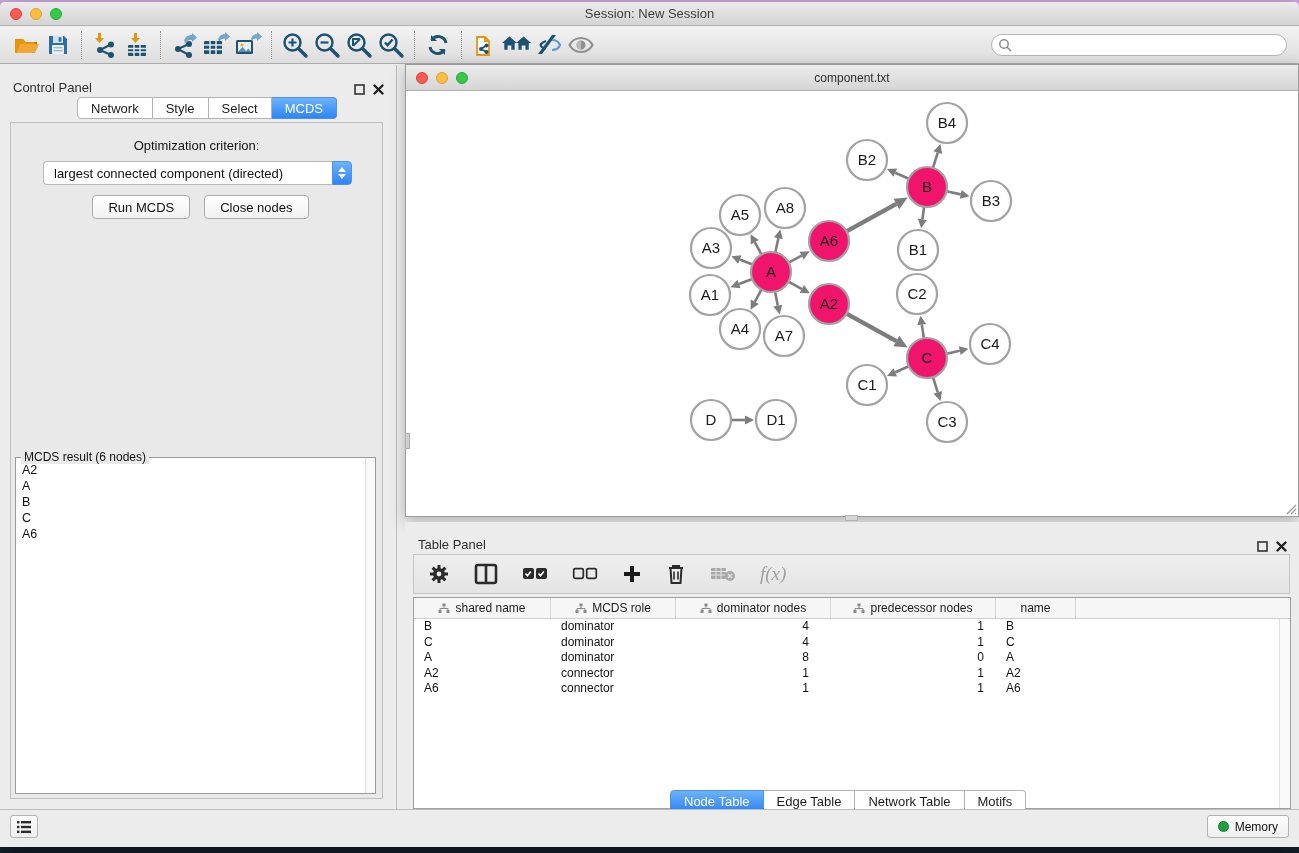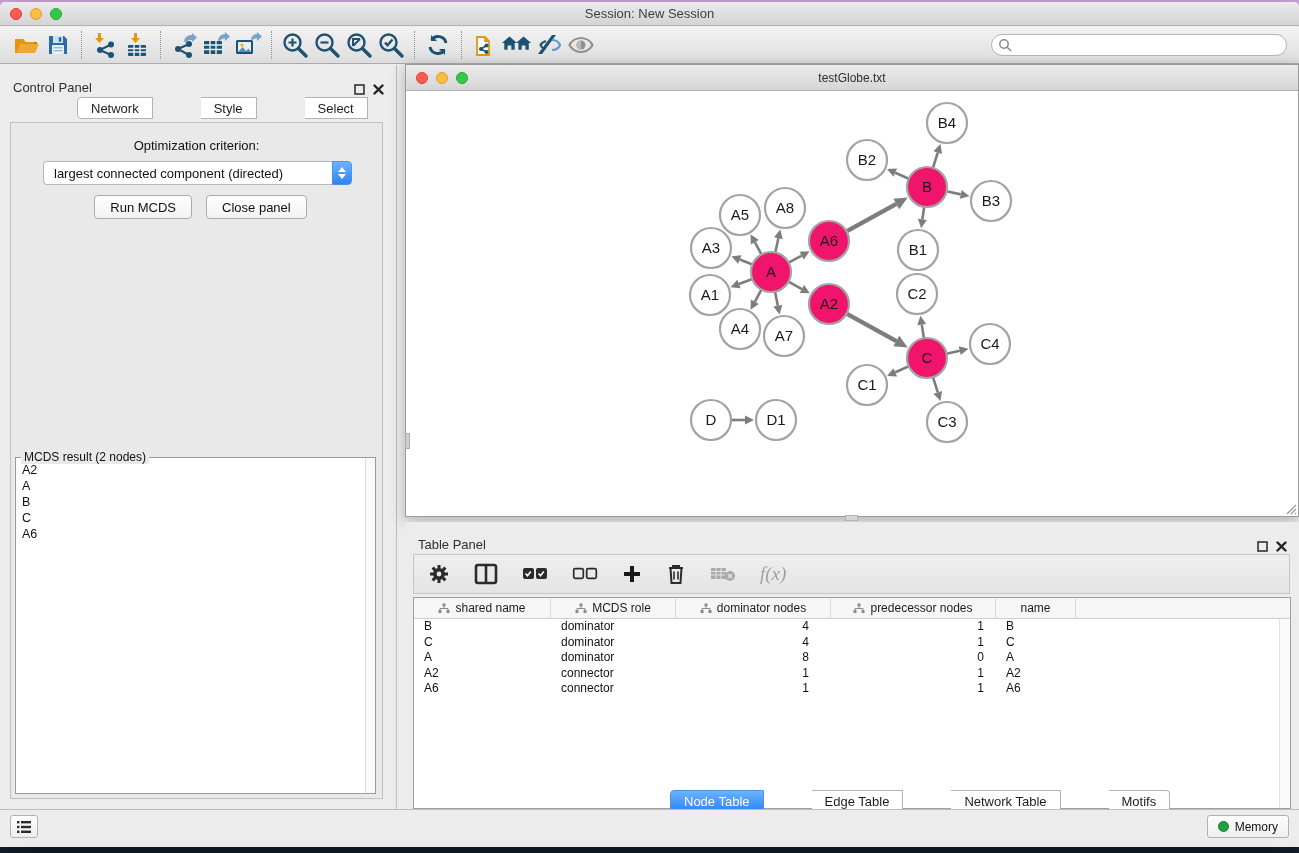--- a/index.html
+++ b/index.html
@@ -34,21 +34,21 @@
                   background:#fff; padding:0 8px 0 24px; font-size:12px; color:#333; outline:none; }
   .search-glass { position:absolute; left:7px; top:4px; }
 
   
   .control-panel { position:absolute; top:63px; left:0; width:397px; bottom:38px;
                    background:#ececec; border-right:1px solid #bdbdbd; }
   .panel-head { position:absolute; top:0; left:0; right:0; height:30px; display:flex; align-items:flex-end; }
   .panel-title { font-size:13px; color:#2f2f2f; margin-left:13px; }
   .panel-head-icons { margin-left:auto; display:flex; gap:8px; margin-right:12px; align-items:center; }
 
-  .seg { position:absolute; display:flex;gap:48px; }
+  .seg { position:absolute; display:flex; }
   .cp-seg { top:32px; left:77px; }
   .seg-btn { background:#fff; border:1px solid #b3b3b3; border-left:none; height:22px;
              display:flex; align-items:center; padding:0 13px; font-size:13px; color:#1c1c1c; }
   .seg-btn:first-child { border-left:1px solid #b3b3b3; border-radius:4px 0 0 4px; }
   .seg-btn:last-child  { border-radius:0 4px 4px 0; }
   .seg-btn.active { background:linear-gradient(#6db2fd,#2d85f8); border-color:#4f93e0; color:#fff; }
 
   .cp-content { position:absolute; top:57px; left:10px; right:13px; bottom:10px;
                 background:#e9e9e9; border:1px solid #c0c0c0; }
   .opt-label { margin-top:15px; text-align:center; font-size:13px; color:#111; }
@@ -311,40 +311,40 @@
         <div class="opt-label">Optimization criterion:</div>
         <div class="select-row">
           <div class="select-box">largest connected component (directed)</div>
           <div class="select-stepper">
             <div class="tri-up"></div>
             <div class="tri-down"></div>
           </div>
         </div>
         <div class="btn-row">
           <div class="mac-btn">Run MCDS</div>
-          <div class="mac-btn">Close panel</div>
+          <div class="mac-btn">Close nodes</div>
         </div>
 
         <div class="mcds-fieldset">
-          <div class="mcds-legend">MCDS result (2 nodes)</div>
+          <div class="mcds-legend">MCDS result (6 nodes)</div>
           <div class="mcds-list">
               <div class="result-item">A2</div>
               <div class="result-item">A</div>
               <div class="result-item">B</div>
               <div class="result-item">C</div>
               <div class="result-item">A6</div>
             </div>
           <div class="mcds-scroll"></div>
         </div>
       </div>
     </div>
 
     <div class="net-window">
       <div class="net-titlebar">
-        <div class="net-title">testGlobe.txt</div>
+        <div class="net-title">component.txt</div>
         <div class="lights">
           <div class="light red"></div>
           <div class="light yellow"></div>
           <div class="light green"></div>
         </div>
       </div>
       <div class="net-canvas">
         <svg id="graph-svg" width="892" height="426" viewBox="0 0 892 426">
             <line x1="355.4445610618003" y1="163.43032195234252" x2="348.8109303542095" y2="151.2330009738691" stroke="#7d7d7d" stroke-width="2.6"></line>
             <polygon points="344.51098283201964,143.32664585242324 352.7641079149324,149.08302721277417 344.8577527934866,153.38297473496405" fill="#7d7d7d"></polygon>

